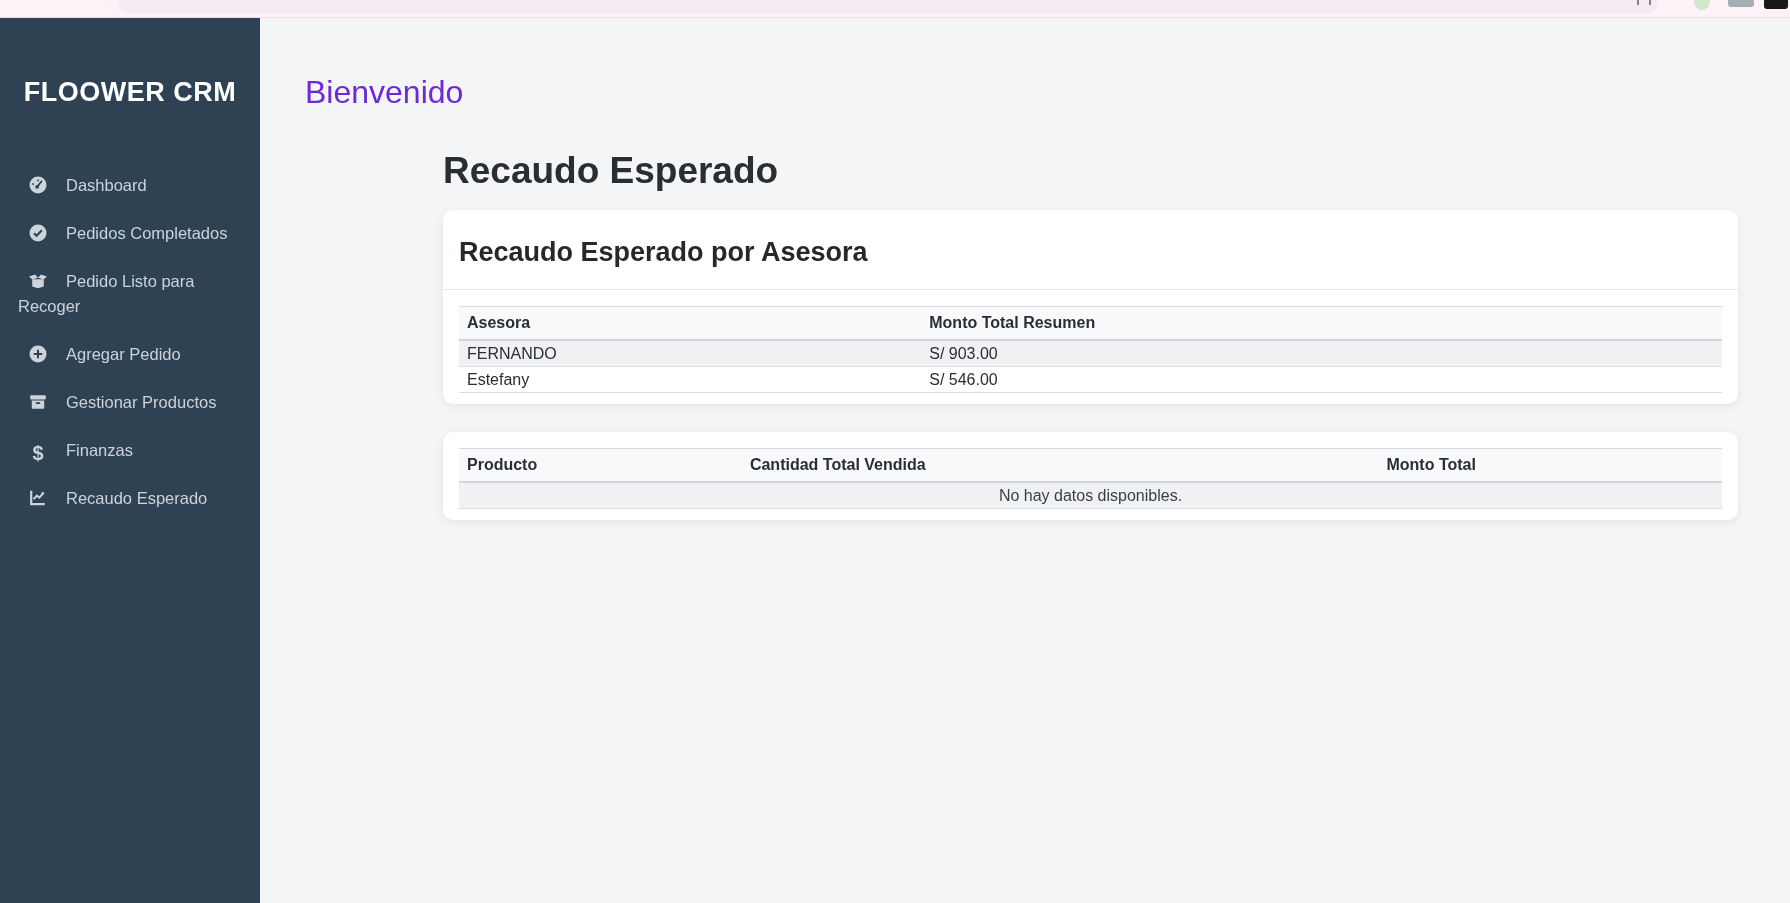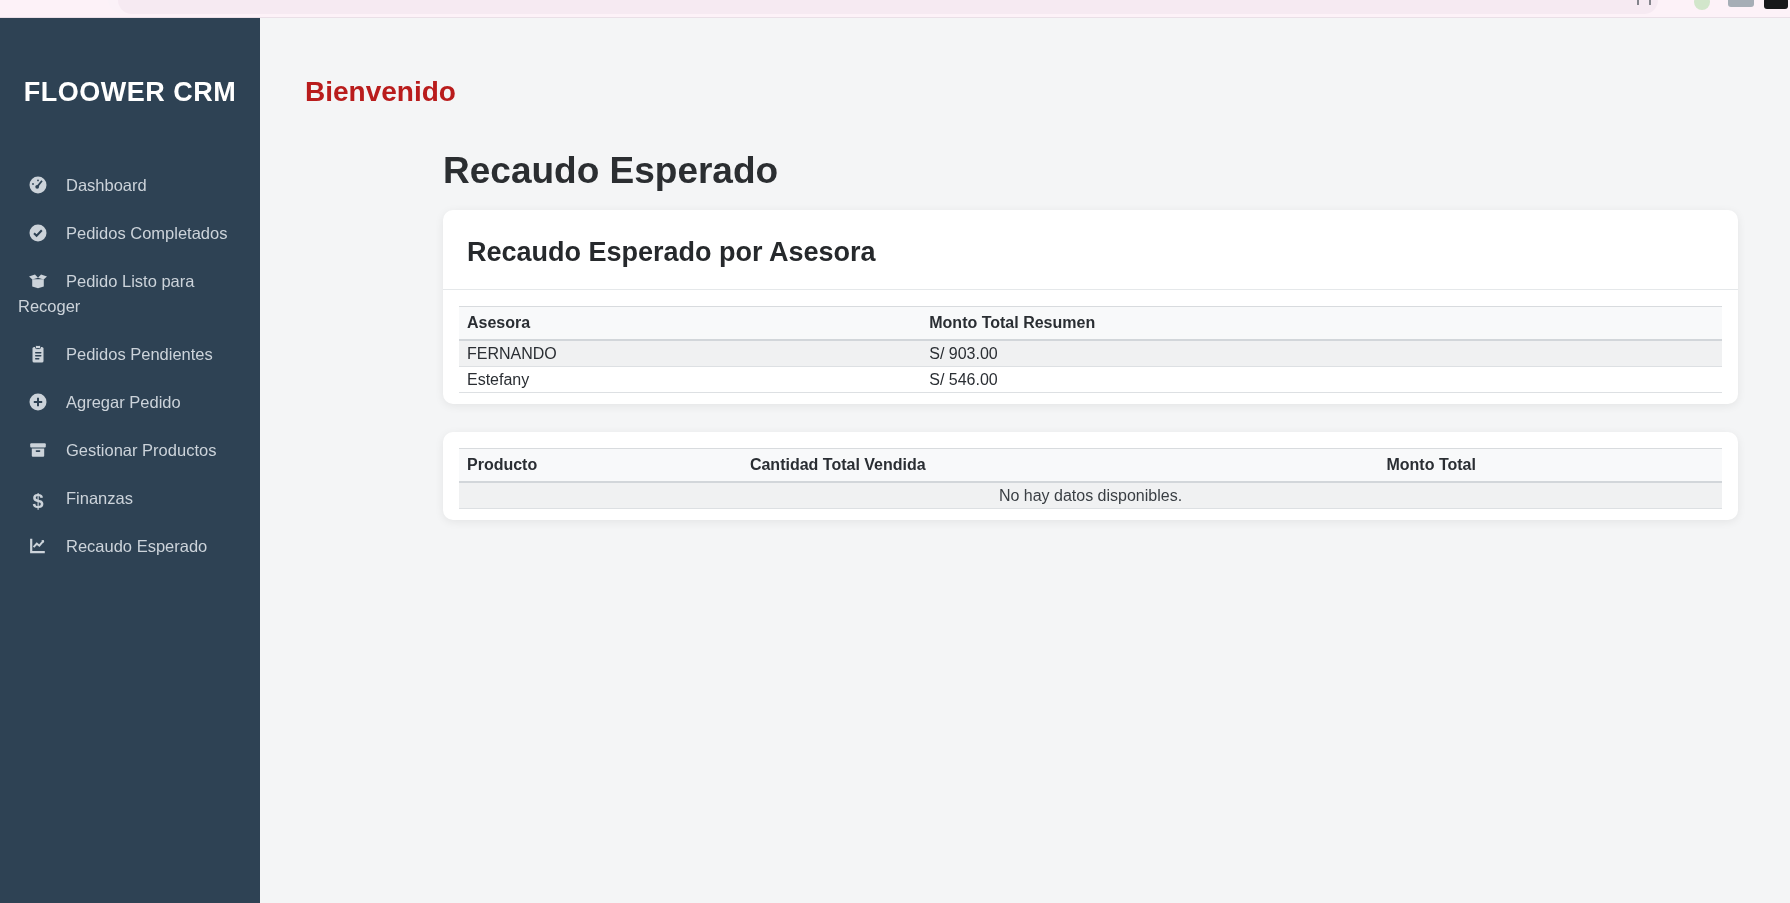--- a/index.html
+++ b/index.html
@@ -39,27 +39,27 @@
   .sidebar{width:260px;flex:0 0 260px;background:var(--sidebar-bg);color:var(--sidebar-text);overflow:hidden;}
   .logo{margin-top:56px;text-align:center;font-size:27px;line-height:36px;font-weight:700;color:#ffffff;letter-spacing:.5px;}
   .nav{list-style:none;margin-top:52px;}
   .nav li{padding:11px 18px 12px;font-size:16.5px;line-height:25px;cursor:pointer;}
   .mi{display:inline-block;width:22px;height:20px;vertical-align:-4px;margin:0 16px 0 10px;color:var(--sidebar-text);}
   .mi svg{width:20px;height:20px;display:block;}
   .dollar-glyph{font-size:20px;font-weight:700;display:inline-block;width:20px;text-align:center;line-height:20px;}
 
   
   .main{flex:1;background:var(--page-bg);overflow:hidden;}
-  .welcome{margin:53px 0 0 45px;font-size:28px;line-height:42px;font-weight:700;color:#b91c1c;}
+  .welcome{margin:53px 0 0 45px;font-size:32px;line-height:42px;font-weight:400;color:#6d28d9;}
   .section{margin-left:183px;width:1295px;}
   .section-title{margin-top:33px;font-size:37px;line-height:49px;font-weight:700;color:#2b2e31;}
 
   .card{margin-top:13px;background:var(--card-bg);border-radius:10px;box-shadow:0 2px 10px rgba(0,0,0,.07);}
   .card + .card{margin-top:28px;}
-  .card-head{padding:24px 24px 19px;border-bottom:1px solid var(--divider);margin-top:15px;}
+  .card-head{padding:24px 16px 19px;border-bottom:1px solid var(--divider);margin-top:15px;}
   .card-head h3{font-size:27px;line-height:36px;font-weight:700;color:var(--ink);}
   .card-body{padding:16px 16px 11px;}
 
   table.data{width:100%;border-collapse:collapse;font-size:16px;color:var(--table-ink);}
   table.data thead th{
     text-align:left;font-weight:700;background:var(--thead-bg);
     padding:4px 8px;line-height:24px;
     border-top:1px solid #d8dbde;border-bottom:2px solid var(--head-border);
   }
   table.data tbody td{padding:1px 8px;line-height:23px;border-bottom:1px solid var(--row-border);}
@@ -115,31 +115,20 @@
         <li>
           <span class="mi">
             <svg viewBox="0 0 20 20">
                 <path d="M4.2 8.2h11.6v7.2L10 17.3l-5.8-1.9z" fill="currentColor"></path>
                 <path d="M4.4 8.4 1 5.6l6-2.1 3 3.2z" fill="currentColor"></path>
                 <path d="M15.6 8.4 19 5.6l-6-2.1-3 3.2z" fill="currentColor"></path>
               </svg>
           </span><span>Pedido Listo para Recoger</span>
         </li>
 
-        <li>
-          <span class="mi">
-            <svg viewBox="0 0 20 20">
-                <rect x="4.5" y="3" width="11" height="15.5" rx="1.6" fill="currentColor"></rect>
-                <rect x="7.5" y="1.4" width="5" height="3.2" rx="1" fill="currentColor" stroke="#2e4254" stroke-width="1"></rect>
-                <rect x="7" y="8" width="6.5" height="1.5" rx=".7" fill="#2e4254"></rect>
-                <rect x="7" y="11" width="6.5" height="1.5" rx=".7" fill="#2e4254"></rect>
-                <rect x="7" y="14" width="4.5" height="1.5" rx=".7" fill="#2e4254"></rect>
-              </svg>
-          </span><span>Pedidos Pendientes</span>
-        </li>
 
         <li>
           <span class="mi">
             <svg viewBox="0 0 20 20">
                 <circle cx="10" cy="10" r="8.5" fill="currentColor"></circle>
                 <path d="M10 5.8v8.4M5.8 10h8.4" stroke="#2e4254" stroke-width="2" fill="none"></path>
               </svg>
           </span><span>Agregar Pedido</span>
         </li>
 

